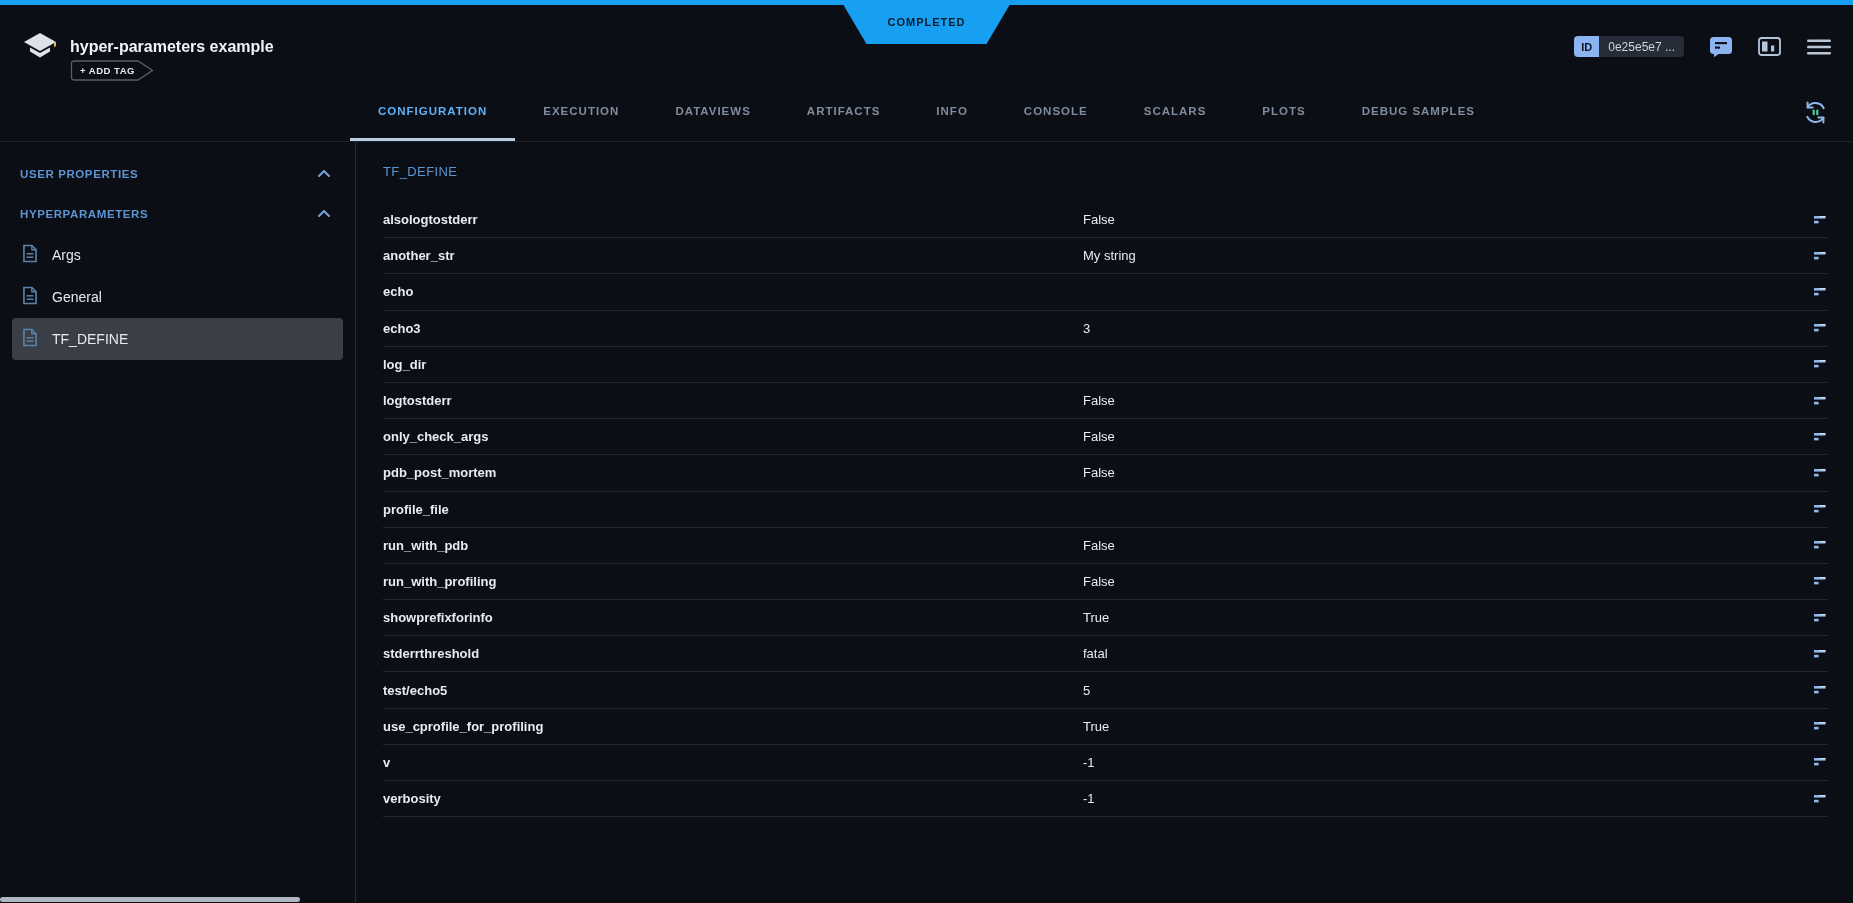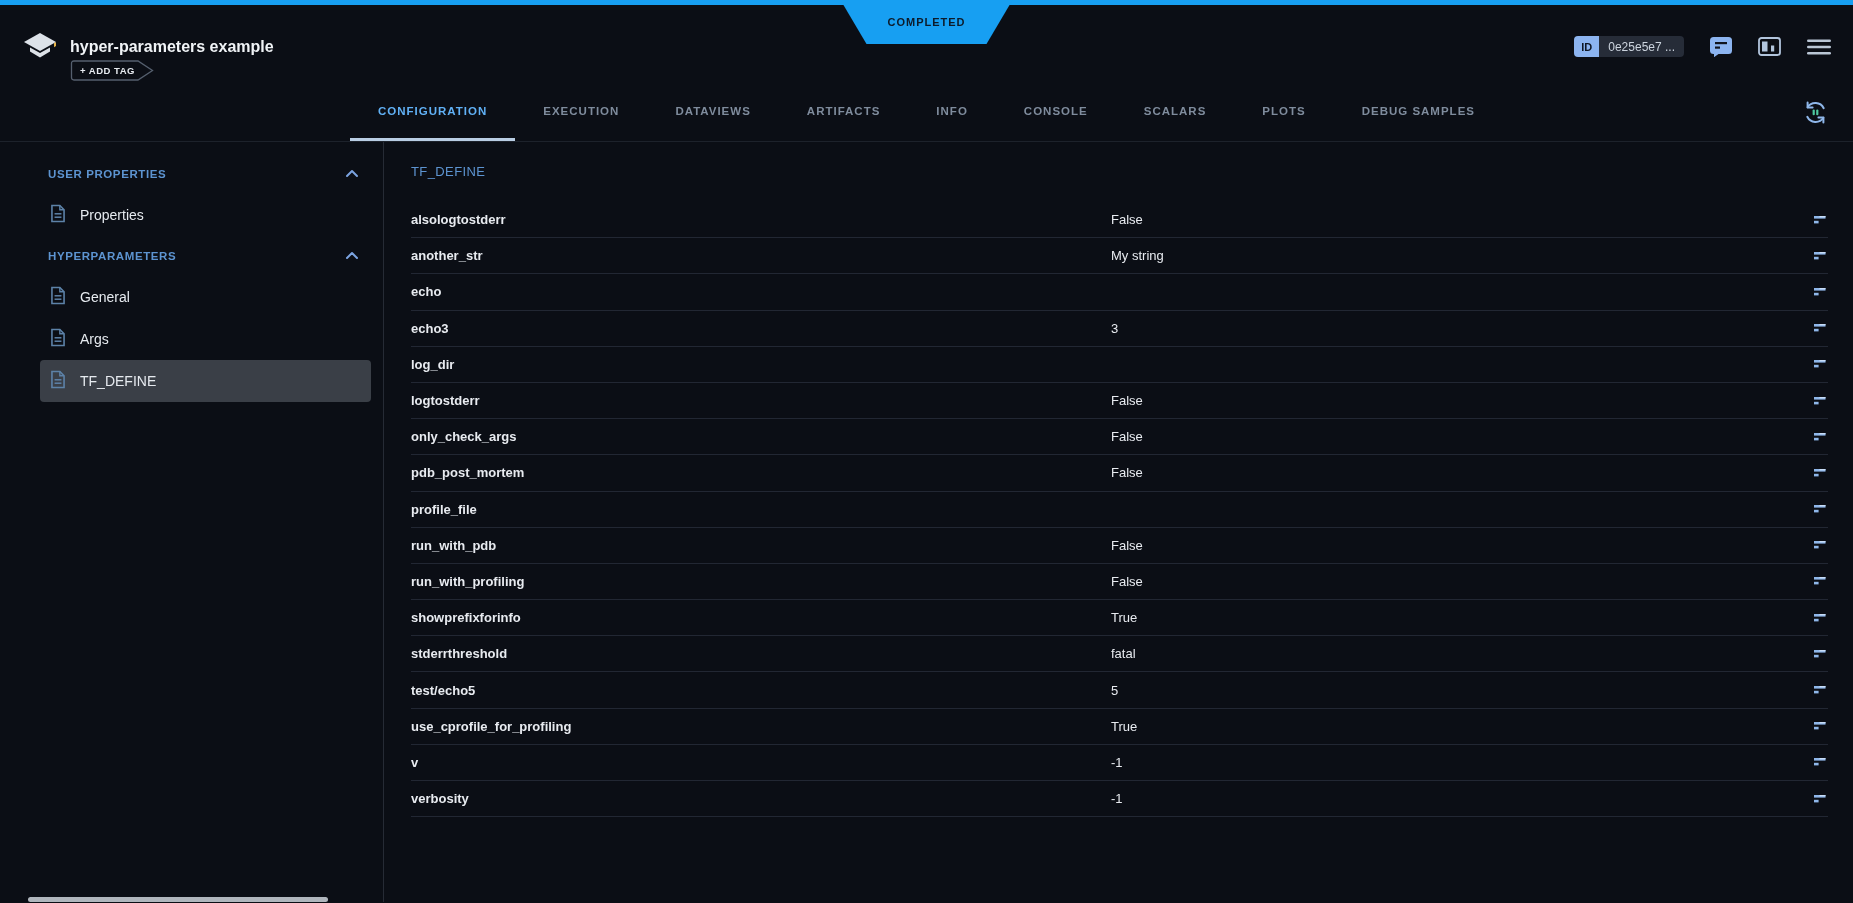--- a/index.html
+++ b/index.html
@@ -35,21 +35,21 @@
              font-size:12px; display:flex; align-items:center; padding:0 9px; border-radius:0 4px 4px 0; }
   .hicon { display:flex; align-items:center; cursor:pointer; }
   
   .tab-bar { position:relative; height:58px; border-bottom:1px solid #1d222b; display:flex; justify-content:center; }
   .tab-items { display:flex; height:100%; }
   .tab { display:flex; align-items:center; padding:0 28px; font-size:11.5px; font-weight:bold;
          letter-spacing:1px; color:#7f8c9d; cursor:pointer; border-bottom:3px solid transparent; }
   .tab.active { color:#61b1f6; border-bottom-color:#b9cde3; }
   .refresh-btn { position:absolute; right:24px; top:15px; cursor:pointer; }
   
-  .page-body { display:flex; height:760px; position:relative;padding-left:28px; }
+  .page-body { display:flex; height:760px; position:relative; }
   .sidebar { width:356px; border-right:1px solid #262b35; padding-top:12px; position:relative; }
   .side-section-header { height:40px; display:flex; align-items:center; justify-content:space-between;
     padding:0 24px 0 20px; color:#5d94d1; font-size:11.5px; font-weight:bold; letter-spacing:.6px; cursor:pointer; }
   .side-item { height:42px; margin:0 12px; padding:0 10px; border-radius:4px;
     display:flex; align-items:center; gap:14px; font-size:14px; color:#e6eaef; cursor:pointer; }
   .side-item.selected { background:#3a3f47; }
   .side-scrollbar { position:absolute; bottom:0; left:0; width:300px; height:5px; background:#b0b6bd; border-radius:3px; }
   
   .content { flex:1; padding:22px 25px 0 27px; }
   .section-title { color:#5d94d1; font-size:13px; letter-spacing:.4px; margin-bottom:23px; }
@@ -158,66 +158,53 @@
     <div>
         <div>
     <div class="side-section-header">
       <span>USER PROPERTIES</span>
       <span>
         <svg width="14" height="9" viewBox="0 0 14 9">
           <path d="M2 7 L7 2 L12 7" fill="none" stroke="#7ba3e0" stroke-width="2" stroke-linecap="round" stroke-linejoin="round"></path>
         </svg>
       </span>
     </div>
+  </div>
+        <div>
+    <div class="side-section-header">
+      <span>HYPERPARAMETERS</span>
+      <span>
+        <svg width="14" height="9" viewBox="0 0 14 9">
+          <path d="M2 7 L7 2 L12 7" fill="none" stroke="#7ba3e0" stroke-width="2" stroke-linecap="round" stroke-linejoin="round"></path>
+        </svg>
+      </span>
+    </div>
     <div>
             <div class="side-item">
     <span>
       <svg width="16" height="19" viewBox="0 0 14 16">
         <path d="M1.7 1 H8.6 L12.3 4.7 V15 H1.7 Z" fill="none" stroke="#5d82a8" stroke-width="1.4"></path>
         <path d="M8.6 1 V4.7 H12.3" fill="none" stroke="#5d82a8" stroke-width="1.2"></path>
         <rect x="4" y="7.6" width="6" height="1.3" fill="#5d82a8"></rect>
         <rect x="4" y="10.6" width="6" height="1.3" fill="#5d82a8"></rect>
       </svg>
     </span>
-    <span>Properties</span>
-  </div>
-          </div>
-  </div>
-        <div>
-    <div class="side-section-header">
-      <span>HYPERPARAMETERS</span>
-      <span>
-        <svg width="14" height="9" viewBox="0 0 14 9">
-          <path d="M2 7 L7 2 L12 7" fill="none" stroke="#7ba3e0" stroke-width="2" stroke-linecap="round" stroke-linejoin="round"></path>
-        </svg>
-      </span>
-    </div>
-    <div>
+    <span>Args</span>
+  </div>
             <div class="side-item">
     <span>
       <svg width="16" height="19" viewBox="0 0 14 16">
         <path d="M1.7 1 H8.6 L12.3 4.7 V15 H1.7 Z" fill="none" stroke="#5d82a8" stroke-width="1.4"></path>
         <path d="M8.6 1 V4.7 H12.3" fill="none" stroke="#5d82a8" stroke-width="1.2"></path>
         <rect x="4" y="7.6" width="6" height="1.3" fill="#5d82a8"></rect>
         <rect x="4" y="10.6" width="6" height="1.3" fill="#5d82a8"></rect>
       </svg>
     </span>
     <span>General</span>
   </div>
-            <div class="side-item">
-    <span>
-      <svg width="16" height="19" viewBox="0 0 14 16">
-        <path d="M1.7 1 H8.6 L12.3 4.7 V15 H1.7 Z" fill="none" stroke="#5d82a8" stroke-width="1.4"></path>
-        <path d="M8.6 1 V4.7 H12.3" fill="none" stroke="#5d82a8" stroke-width="1.2"></path>
-        <rect x="4" y="7.6" width="6" height="1.3" fill="#5d82a8"></rect>
-        <rect x="4" y="10.6" width="6" height="1.3" fill="#5d82a8"></rect>
-      </svg>
-    </span>
-    <span>Args</span>
-  </div>
             <div class="side-item selected">
     <span>
       <svg width="16" height="19" viewBox="0 0 14 16">
         <path d="M1.7 1 H8.6 L12.3 4.7 V15 H1.7 Z" fill="none" stroke="#5d82a8" stroke-width="1.4"></path>
         <path d="M8.6 1 V4.7 H12.3" fill="none" stroke="#5d82a8" stroke-width="1.2"></path>
         <rect x="4" y="7.6" width="6" height="1.3" fill="#5d82a8"></rect>
         <rect x="4" y="10.6" width="6" height="1.3" fill="#5d82a8"></rect>
       </svg>
     </span>
     <span>TF_DEFINE</span>

